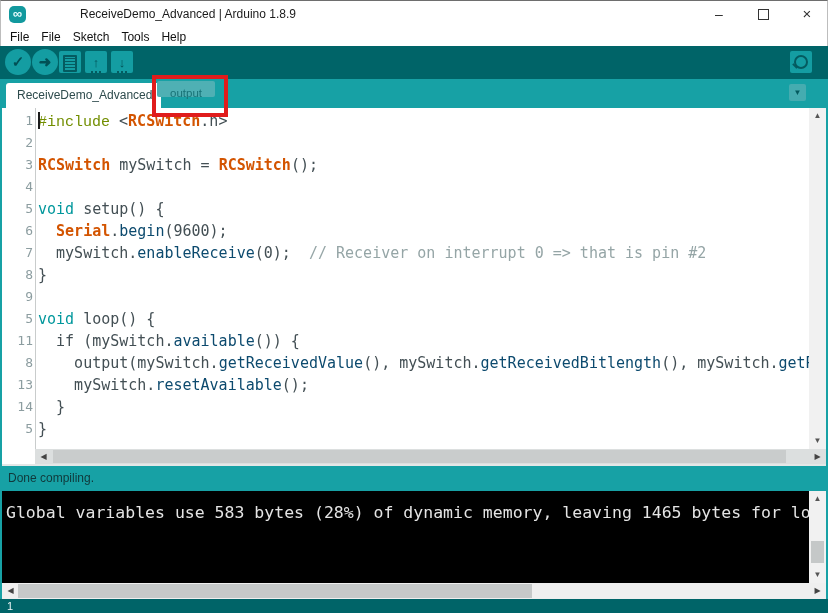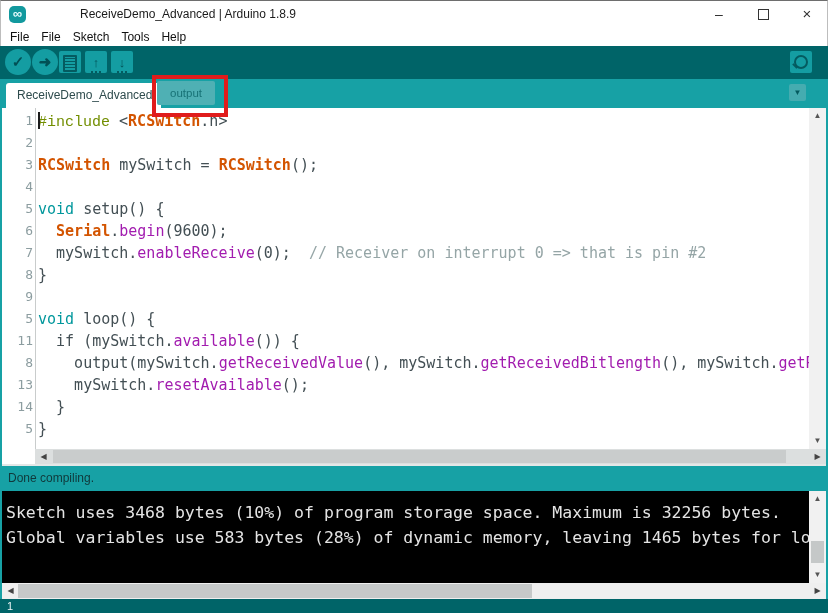--- a/index.html
+++ b/index.html
@@ -31,40 +31,40 @@
   .doc-glyph{display:inline-block;width:10px;height:13px;margin-top:4px;border:2px solid #045b60;border-radius:1px;
              background:repeating-linear-gradient(#149da2 0 1px,#045b60 1px 2px,#149da2 2px 3px);}
   .tray-arrow{display:inline-block;font-size:13px;line-height:15px;border-bottom:2px dotted #045b60;padding:0 2px 1px 2px;margin-top:2px;}
   .mag{position:relative;display:inline-block;width:10px;height:10px;border:2px solid #045b60;border-radius:50%;margin-top:4px;}
   .mag::after{content:"";position:absolute;left:-4px;top:8px;width:6px;height:2px;background:#045b60;transform:rotate(45deg);}
 
   
   .tabbar{left:0;top:79px;width:828px;height:29px;background:#17a1a5;}
   .tab-active{position:absolute;left:6px;top:4px;width:144px;height:25px;background:#ffffff;
               border-radius:3px 3px 0 0;font-size:12px;line-height:25px;padding-left:11px;color:#2e4b4d;}
-  .tab-output{position:absolute;left:157px;top:2px;width:58px;height:24px;background:#4fb0b4;
+  .tab-output{position:absolute;left:157px;top:2px;width:58px;height:16px;background:#4fb0b4;
               border-radius:2px;font-size:11.5px;line-height:24px;text-align:center;color:#177276;}
   .annotation-box{position:absolute;left:152px;top:-4px;width:68px;height:34px;border:4px solid #e01c1c;z-index:5;}
   .tab-dd{position:absolute;left:789px;top:5px;width:17px;height:17px;background:#45acb0;border-radius:2px;
           color:#035a5e;font-size:8px;line-height:17px;text-align:center;}
 
   
   .mainbg{left:0;top:108px;width:828px;height:491px;background:#17a1a5;}
 
   
   .editor{left:2px;top:108px;width:807px;height:341px;background:#fff;overflow:hidden;}
   .gutter{position:absolute;left:0;top:2px;width:31px;text-align:right;
           font-family:"DejaVu Sans Mono",monospace;font-size:13px;color:#8c9da0;}
   .gutter .ln{height:22px;line-height:22px;}
   .gutter-sep{position:absolute;left:33px;top:0;width:1px;height:341px;background:#c9cccc;}
   .code{position:absolute;left:36px;top:2px;right:0;font-family:"DejaVu Sans Mono",monospace;
         font-size:15px;white-space:pre;}
   .code .cl{height:22px;line-height:22px;}
   .pre{color:#728e00;font-family:Liberation Mono, monospace;} .cls{color:#d35400;font-weight:bold;} .kw{color:#00979c;}
-  .fn{color:#a21caf;} .cmt{color:#95a5a6;margin-top:12px;} .txt{color:#434f54;}
+  .fn{color:#0c4a6e;} .cmt{color:#95a5a6;margin-top:12px;} .txt{color:#434f54;}
   .caret{position:absolute;left:36px;top:4px;width:2px;height:17px;background:#1c1c1c;}
 
   
   .sb-v{background:#f1f1f1;}
   .sb-v .up,.sb-v .down{position:absolute;left:0;width:17px;height:16px;text-align:center;
         font-size:8px;color:#555;line-height:16px;}
   .sb-v .down{bottom:0;}
   .sb-thumb-v{position:absolute;left:2px;width:13px;background:#c5c8c8;}
   .vs-editor{left:809px;top:108px;width:17px;height:341px;}
   .hs-editor{left:2px;top:449px;width:824px;height:15px;background:#fff;}
@@ -155,21 +155,20 @@
     <div class="hs-arrow" style="right:0;">▶</div>
   </div>
 </div>
 <div class="abs gapline"></div>
 
 <div class="abs notice">
   <span>Done compiling.</span>
 </div>
 
 <div class="abs console" id="console">
-    <div class="console-line">Sketch uses 3468 bytes (10%) of program storage space. Maximum is 32256 bytes.</div>
     <div class="console-line">Global variables use 583 bytes (28%) of dynamic memory, leaving 1465 bytes for loc</div>
   </div>
 
 <div class="abs sb-v vs-console">
   <div class="up">▲</div>
   <div class="sb-thumb-v" style="top:50px;height:22px;"></div>
   <div class="down">▼</div>
 </div>
 
 <div class="abs hs-console">

